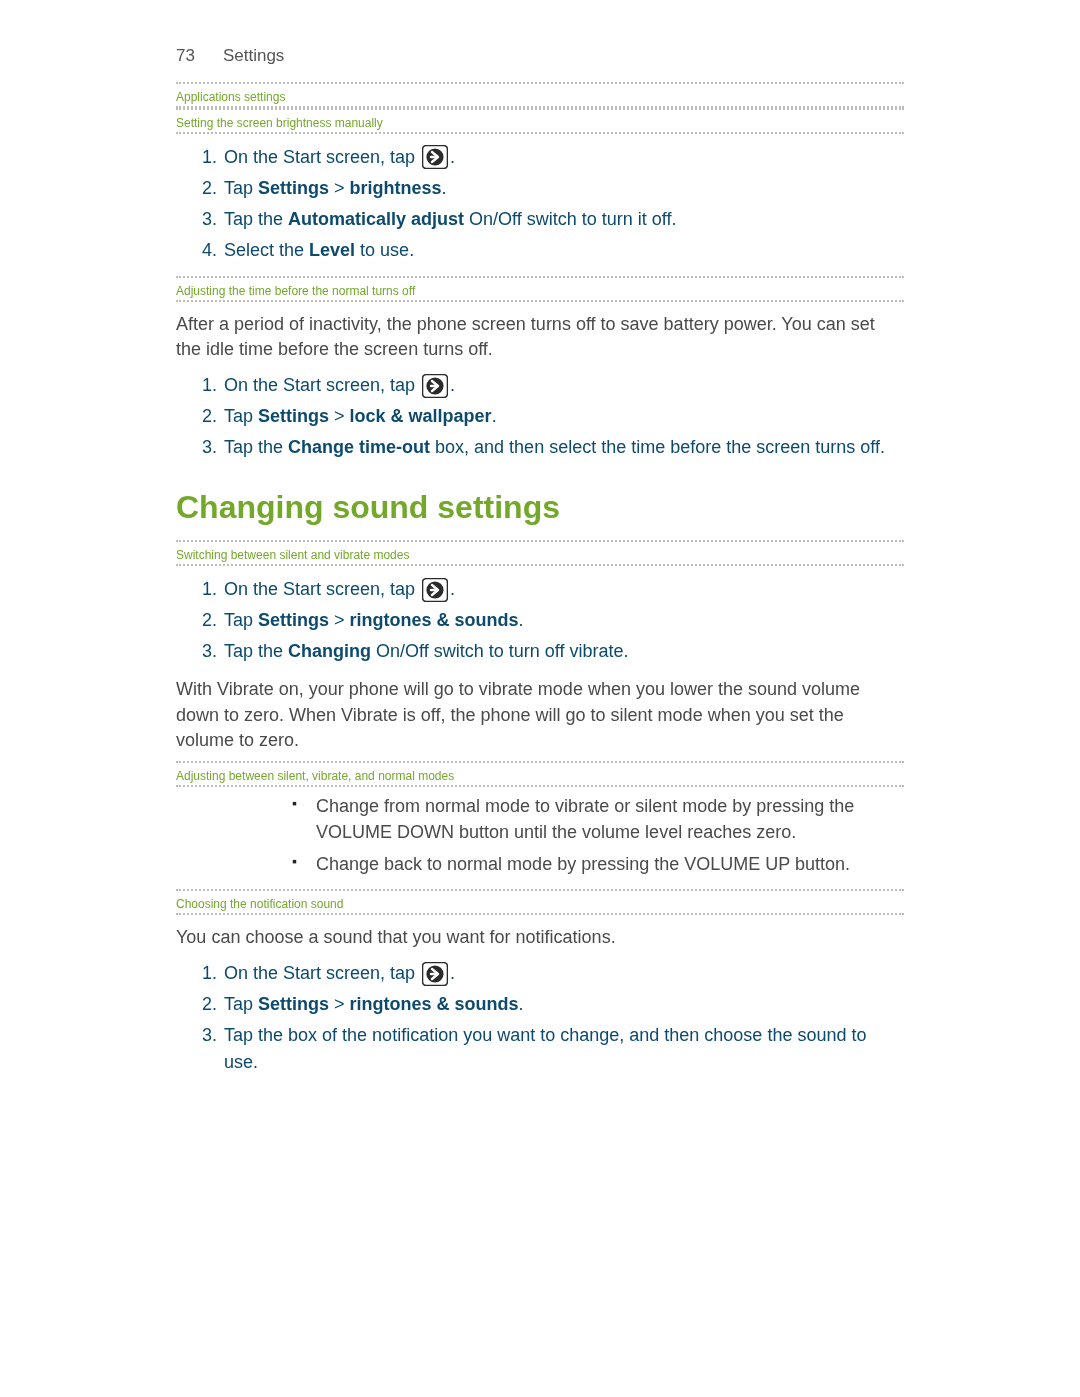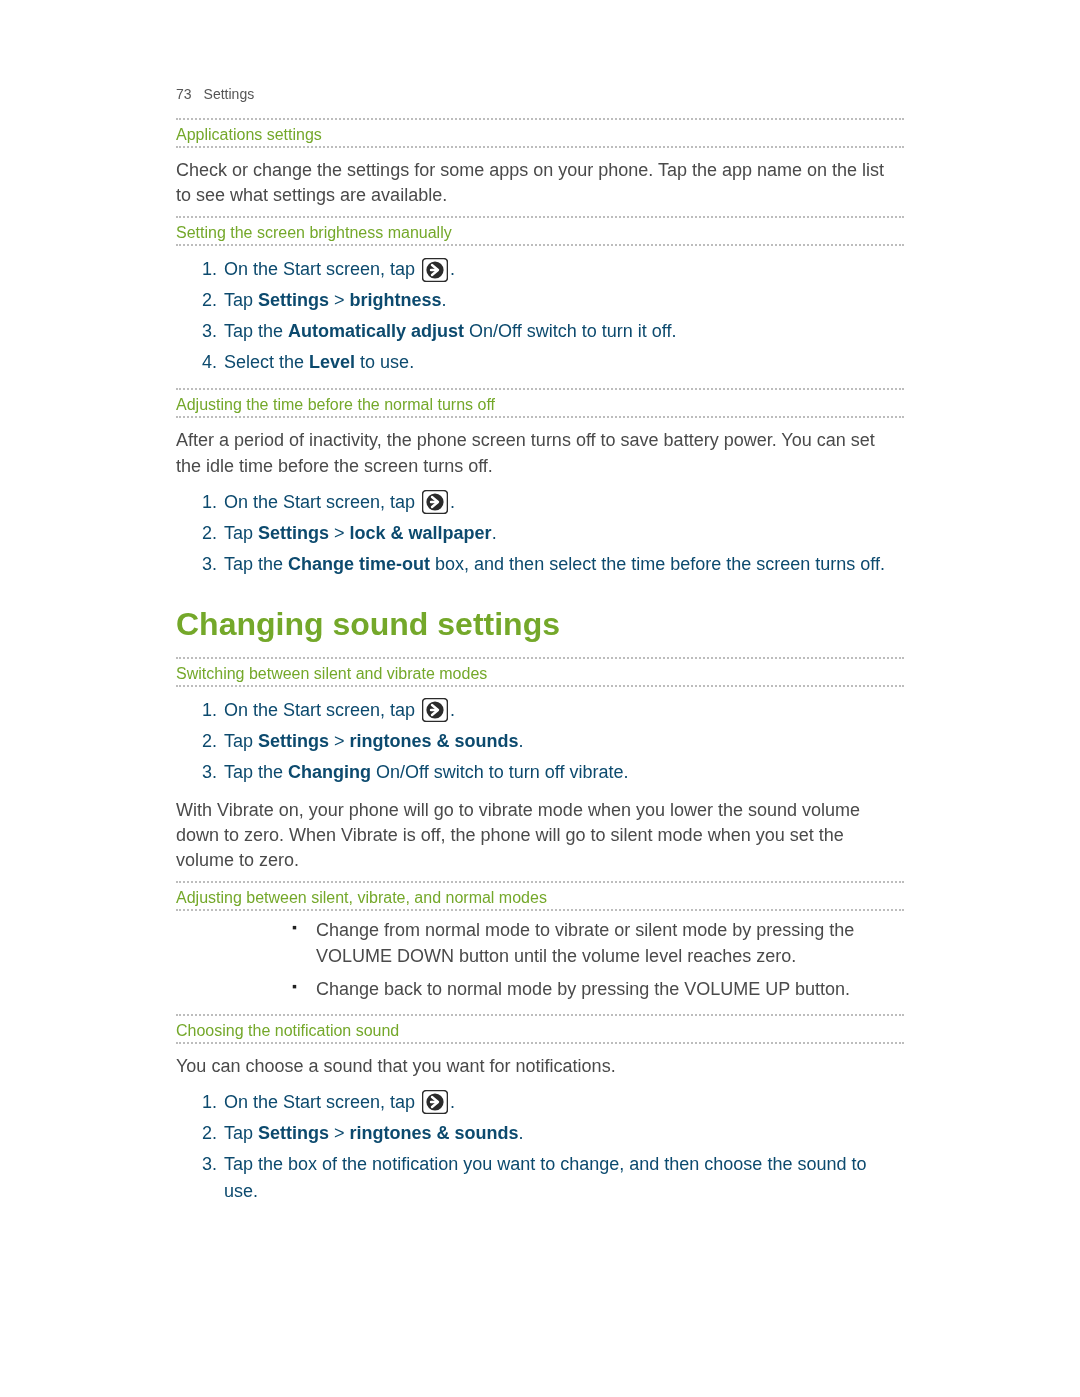--- a/index.html
+++ b/index.html
@@ -10,41 +10,40 @@
     background: #fff;
   }
   .page {
     width: 1080px;
     min-height: 1397px;
     box-sizing: border-box;
     padding: 46px 176px 60px 176px;
     position: relative;
   }
   .header-line {
-    font-size: 14px;
+    font-size: 17px;
     color: #555;
     margin-bottom: 16px;
     display: flex;
-    gap: 12px;
-    margin-top: 40px;
+    gap: 28px;
   }
   .header-line .pg {
     color: #555;
   }
   .header-line .sect {
     color: #555;
   }
   .dotted {
     border: none;
     border-top: 2px dotted #bdbdbd;
     margin: 0;
   }
   .sub-h {
     color: #74a82a;
-    font-size: 16px;
+    font-size: 12px;
     font-weight: 400;
     margin: 0;
     padding: 6px 0 2px 0;
   }
   .main-h {
     color: #74a82a;
     font-size: 32px;
     font-weight: 600;
     margin: 28px 0 14px 0;
   }
@@ -103,21 +102,20 @@
 <div class="page">
 
   <div class="header-line">
     <span class="pg">73</span>
     <span class="sect">Settings</span>
   </div>
 
   <hr class="dotted">
   <h3 class="sub-h">Applications settings</h3>
   <hr class="dotted">
-  <p class="para">Check or change the settings for some apps on your phone. Tap the app name on the list to see what settings are available.</p>
 
 
   <div class="sub-block">
     <hr class="dotted">
     <h3 class="sub-h">Setting the screen brightness manually</h3>
     <hr class="dotted">
     <ol class="steps">
       <li>
         <span>On the Start screen, tap </span><span class="icon-arrow">
             <svg width="26" height="24" viewBox="0 0 26 24">

